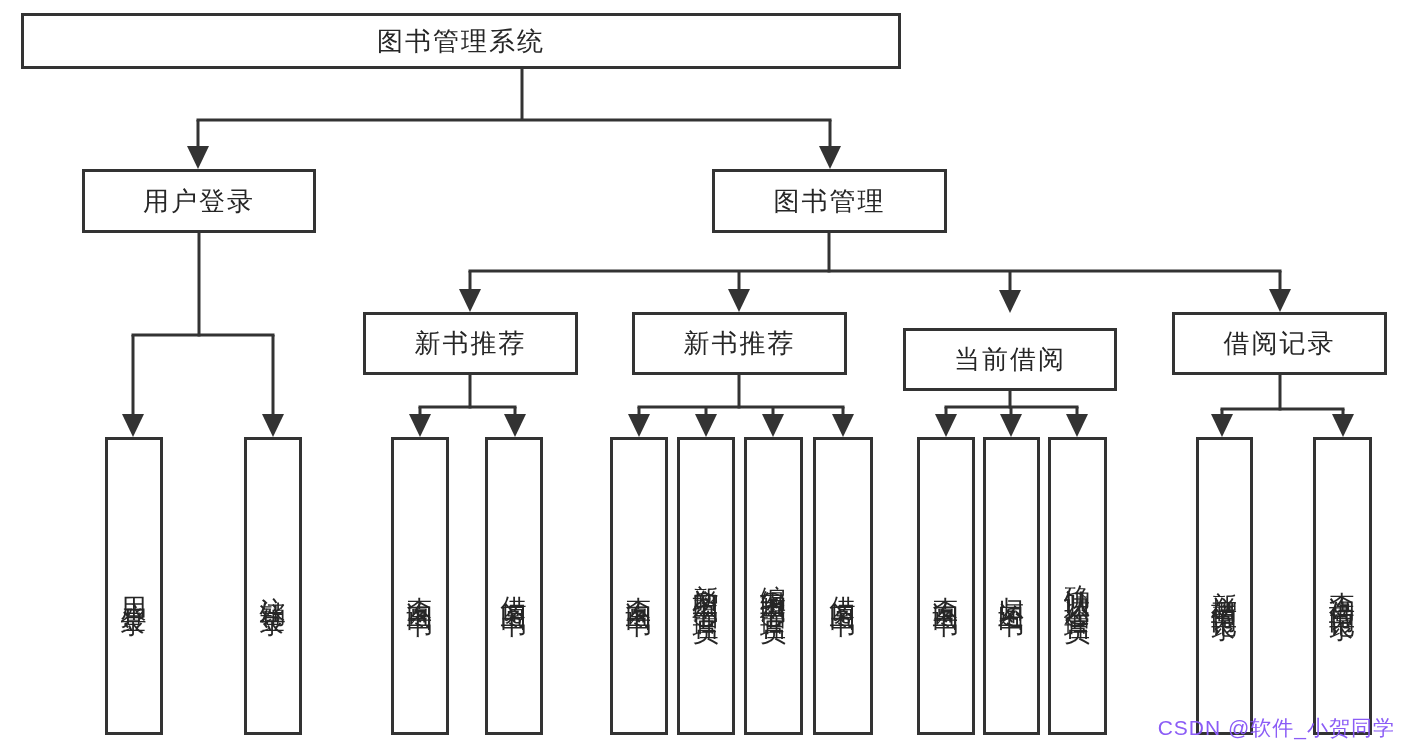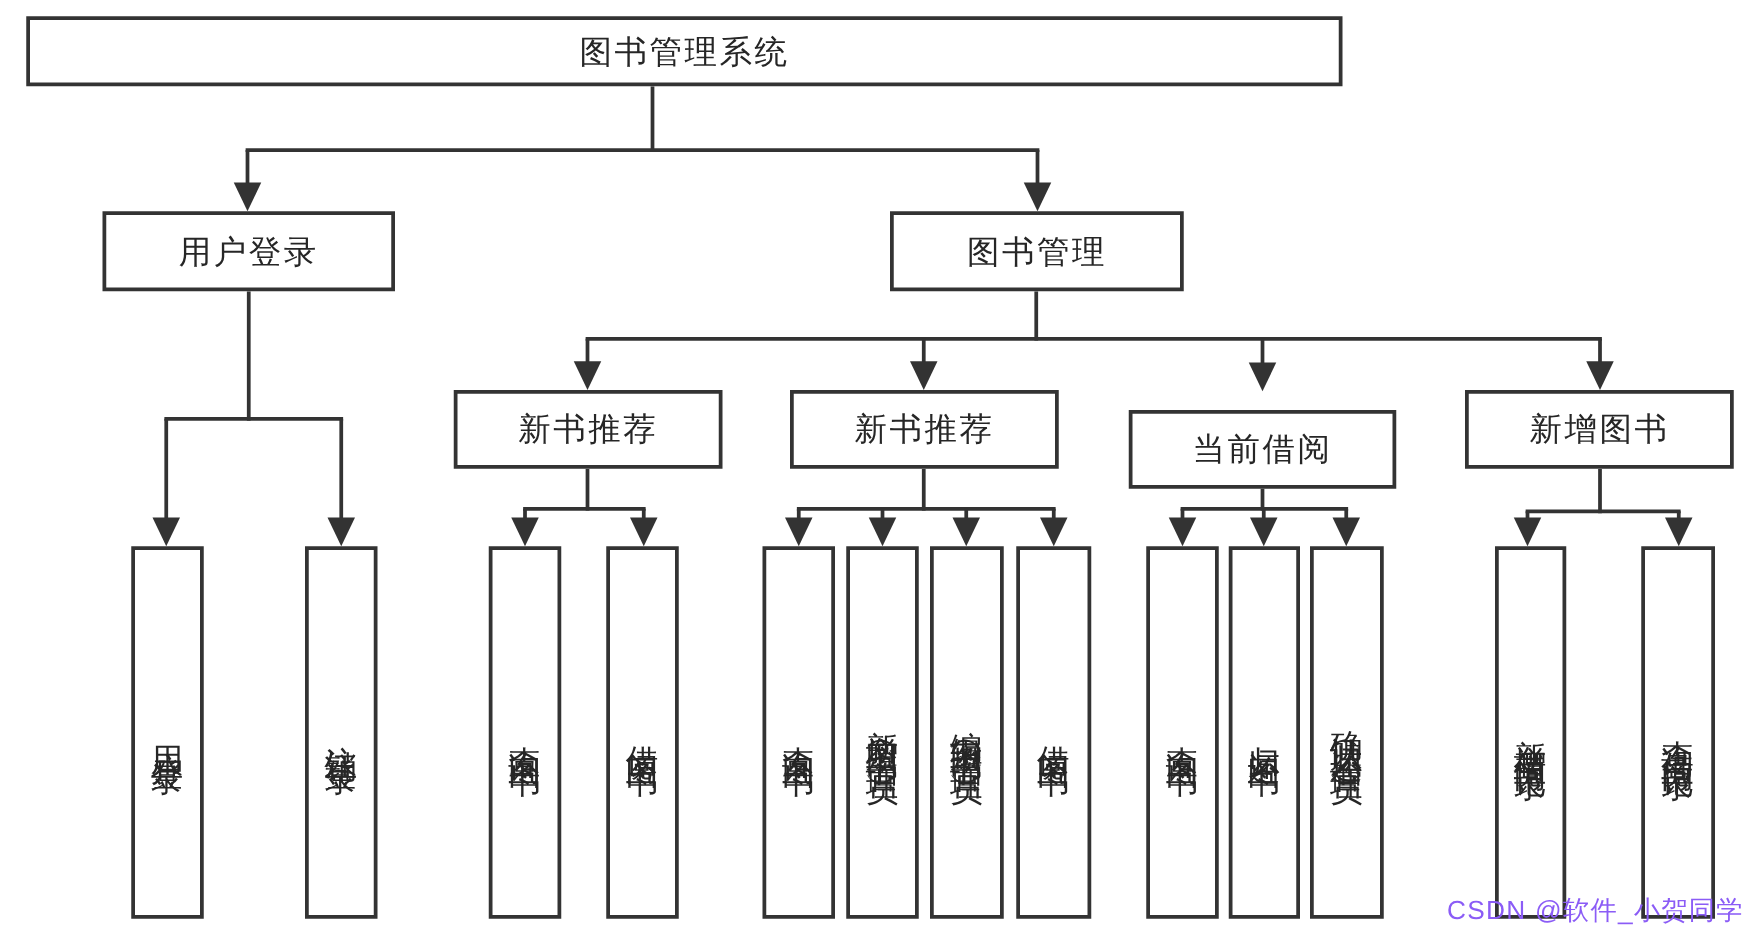--- a/index.html
+++ b/index.html
@@ -94,29 +94,29 @@
     <g>
       <line x1="1280" y1="375" x2="1280" y2="410.5"></line>
       <line x1="1220.5" y1="409" x2="1344.5" y2="409"></line>
       <line x1="1222" y1="409" x2="1222" y2="418"></line>
       <polygon points="1211,414 1233,414 1222,437"></polygon>
       <line x1="1343" y1="409" x2="1343" y2="418"></line>
       <polygon points="1332,414 1354,414 1343,437"></polygon>
     </g>
   </svg>
 
-  <div class="node" style="left:21px; top:13px; width:1053px; height:56px;">图书管理系统</div>
+  <div class="node" style="left:21px; top:13px; width:880px; height:56px;">图书管理系统</div>
 
   <div class="node" style="left:82px; top:169px; width:234px; height:64px;">用户登录</div>
   <div class="node" style="left:712px; top:169px; width:235px; height:64px;">图书管理</div>
 
   <div class="node" style="left:363px; top:312px; width:215px; height:63px;">新书推荐</div>
   <div class="node" style="left:632px; top:312px; width:215px; height:63px;">新书推荐</div>
   <div class="node" style="left:903px; top:328px; width:214px; height:63px;">当前借阅</div>
-  <div class="node" style="left:1172px; top:312px; width:215px; height:63px;">新增图书</div>
+  <div class="node" style="left:1172px; top:312px; width:215px; height:63px;">借阅记录</div>
 
   <div class="node leaf" style="left:105px; top:437px; width:58px; height:298px;">用户登录</div>
   <div class="node leaf" style="left:244px; top:437px; width:58px; height:298px;">注销登录</div>
 
   <div class="node leaf" style="left:391px; top:437px; width:58px; height:298px;">查询图书</div>
   <div class="node leaf" style="left:485px; top:437px; width:58px; height:298px;">借阅图书</div>
 
   <div class="node leaf" style="left:610px; top:437px; width:58px; height:298px;">查询图书</div>
   <div class="node leaf" style="left:677px; top:437px; width:58px; height:298px;">新增图书（管理员）</div>
   <div class="node leaf" style="left:744px; top:437px; width:59px; height:298px;">编辑图书（管理员）</div>

